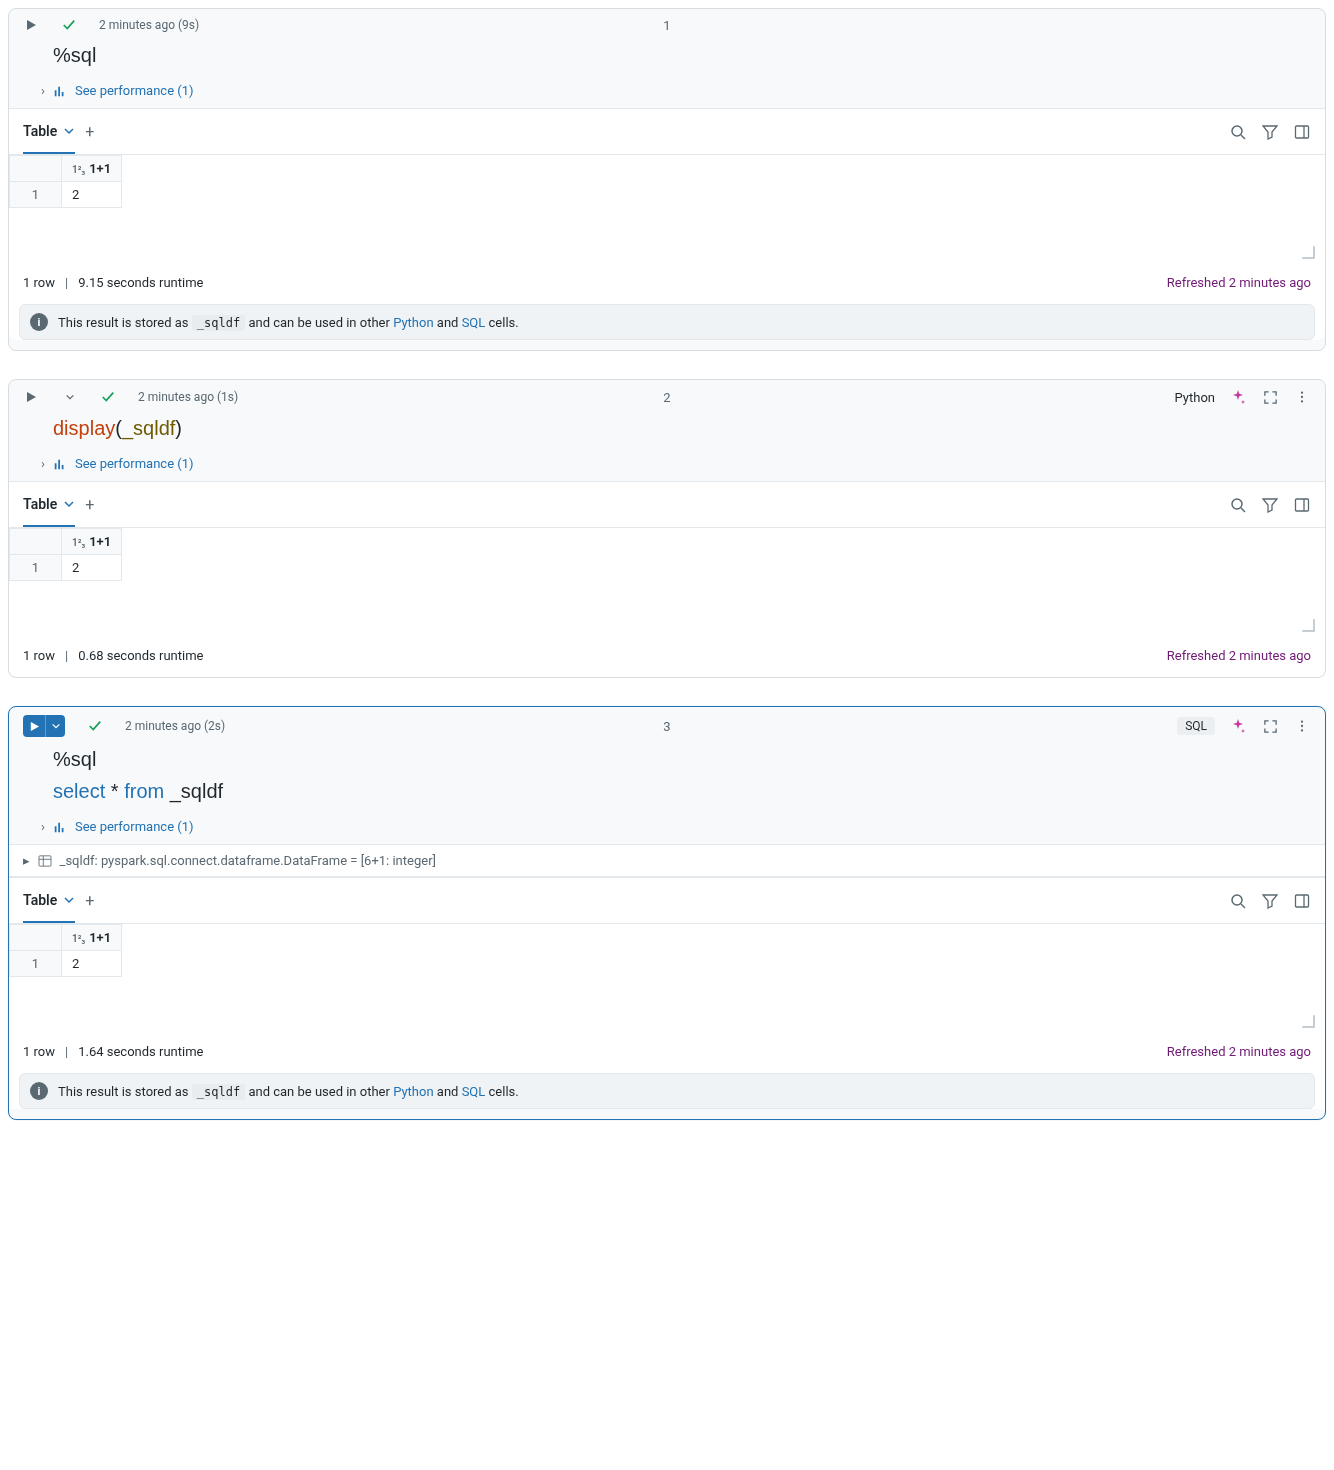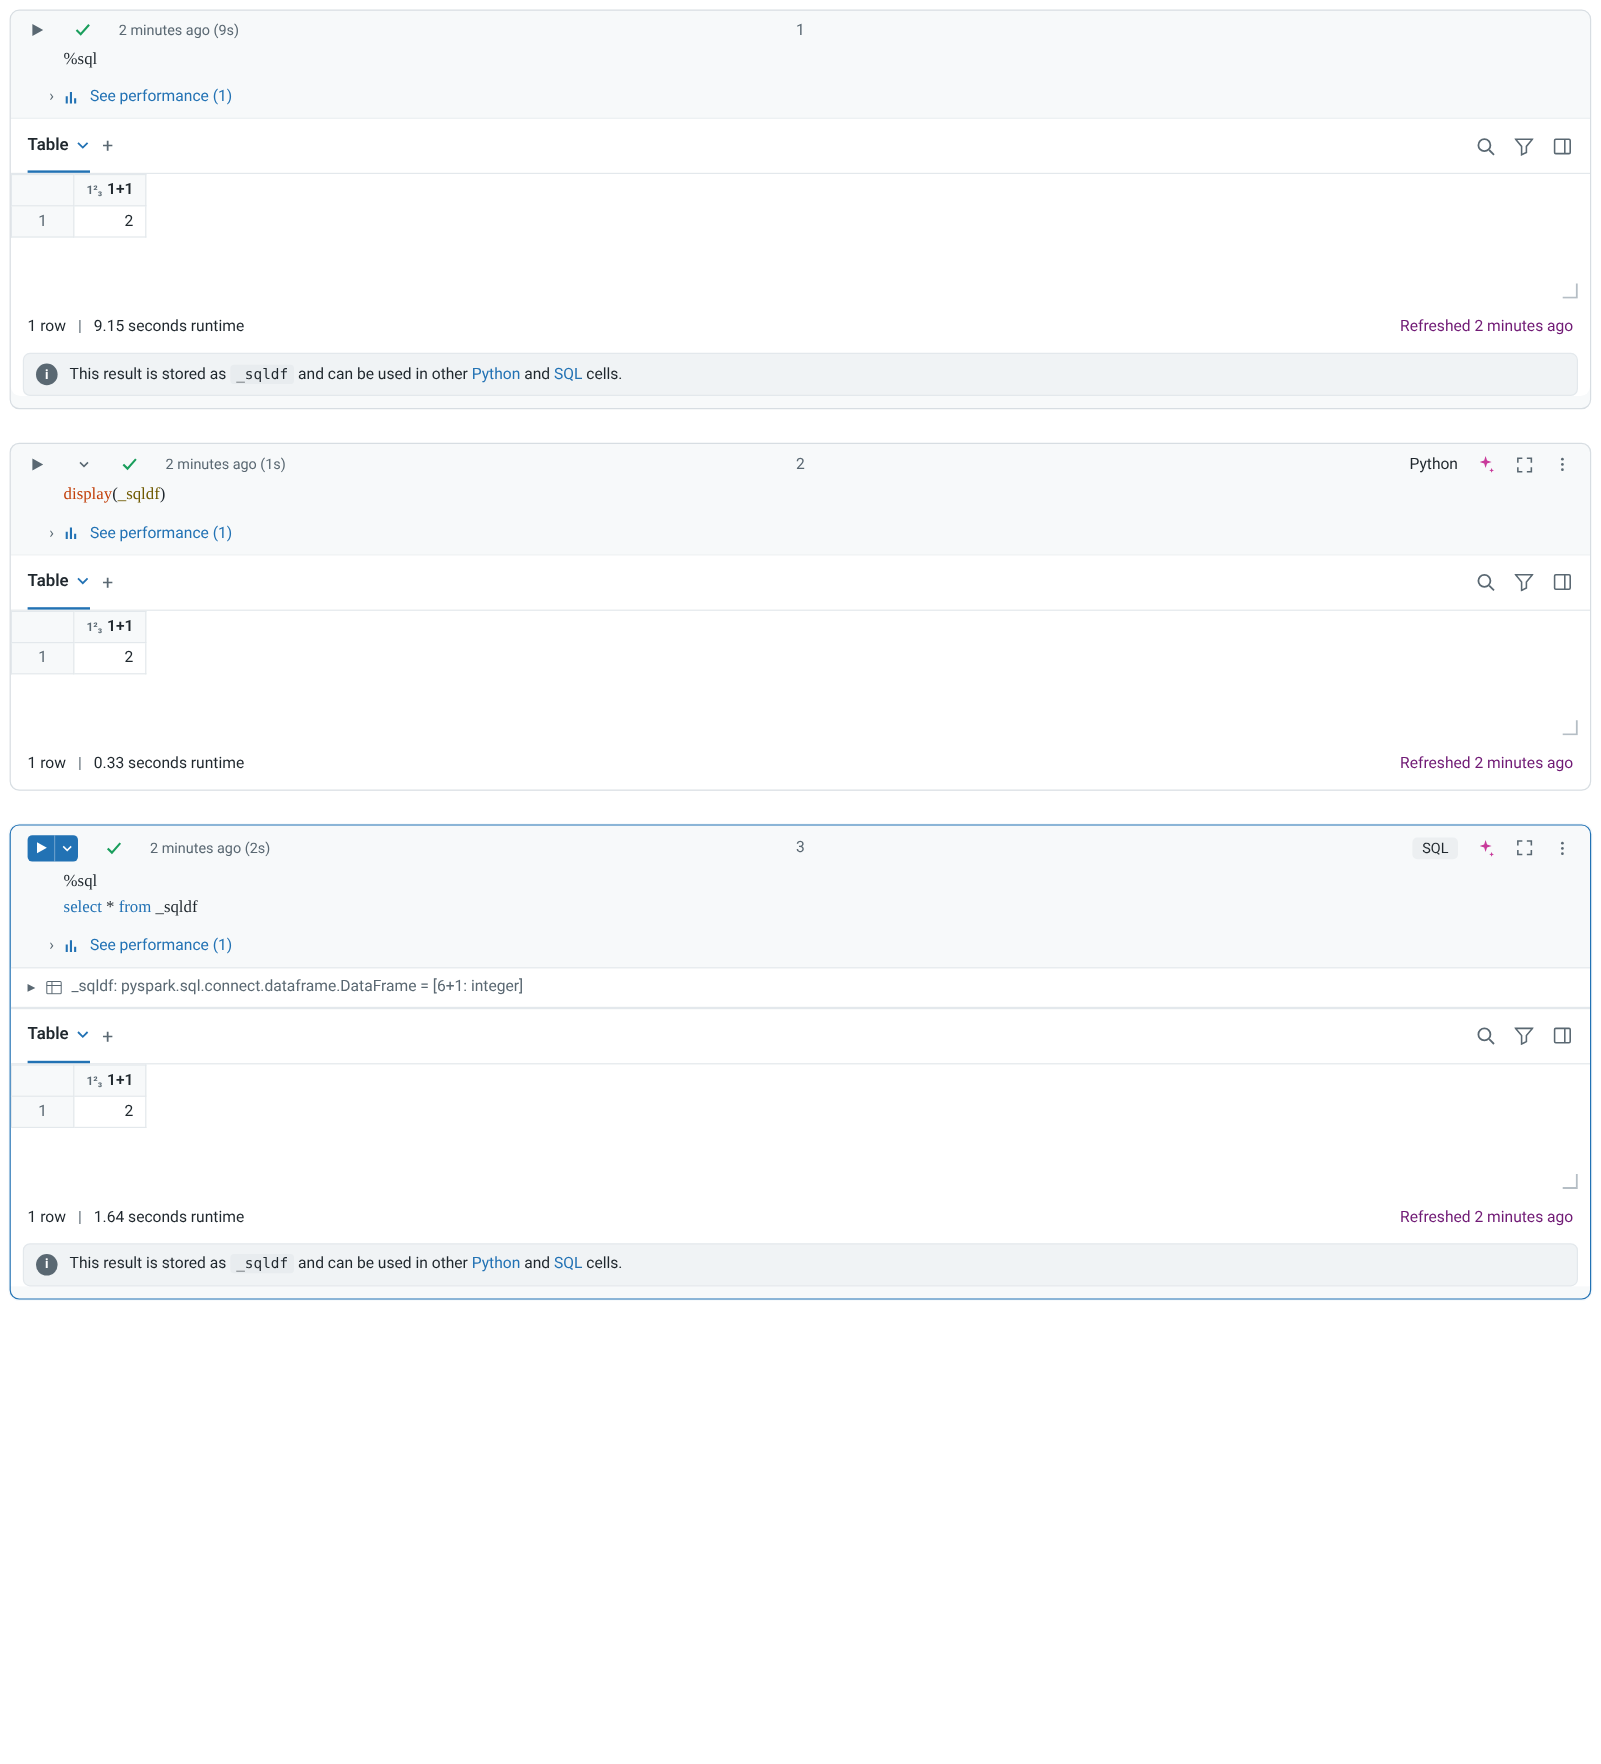--- a/index.html
+++ b/index.html
@@ -11,40 +11,40 @@
 .header-right{margin-left:auto;display:flex;align-items:center;gap:14px}
 .run-btn{display:inline-flex;width:16px;height:16px;align-items:center;justify-content:center;cursor:pointer;color:#5a6872}
 .run-combo{display:inline-flex;align-items:center;gap:0;background:#2272b4;border-radius:4px;height:22px;overflow:hidden}
 .run-combo .play{width:22px;display:flex;align-items:center;justify-content:center;color:#fff;cursor:pointer}
 .run-combo .dd{width:20px;display:flex;align-items:center;justify-content:center;color:#fff;cursor:pointer;border-left:1px solid rgba(255,255,255,.3);height:100%}
 .check{color:#1a9e5c}
 .ts{color:#5a6872;font-size:12px}
 .lang-badge{background:#eceff1;border-radius:4px;padding:2px 8px;font-size:12px;color:#1f272d}
 .icon-btn{width:18px;height:18px;display:inline-flex;align-items:center;justify-content:center;cursor:pointer;color:#5a6872}
 .sparkle{color:#c83a9a}
-.code-area{padding:2px 14px 8px 44px;font-family:Liberation Serif, serif;font-size:14px;line-height:1.6}
+.code-area{padding:2px 14px 8px 44px;font-family:Liberation Sans, sans-serif;font-size:20px;line-height:1.6}
 .tok-mag{color:#1f272d}
 .tok-kw{color:#2272b4}
 .tok-num{color:#2a8a4a}
 .tok-punct{color:#1f272d}
 .tok-fn{color:#c2410c}
 .tok-ident{color:#6f5a00}
 .perf-row{display:flex;align-items:center;gap:8px;padding:4px 14px 10px 32px;color:#2272b4;font-size:13px;cursor:pointer}
 .perf-row .chev{color:#5a6872}
 .schema-row{display:flex;align-items:center;gap:8px;padding:8px 14px;background:#fff;border-top:1px solid #e3e8ec;border-bottom:1px solid #e3e8ec;font-size:13px;color:#5a6872;cursor:pointer}
 .output-panel{background:#fff;border-top:1px solid #e3e8ec}
 .cell:not(.active) .output-panel{border-radius:0 0 8px 8px}
 .tab-bar{display:flex;align-items:center;border-bottom:1px solid #e3e8ec;padding:0 14px;gap:6px;height:46px}
 .tab{display:flex;align-items:center;gap:6px;height:100%;border-bottom:2.5px solid transparent;font-weight:600;font-size:14px;cursor:pointer;color:#1f272d}
 .tab.active{border-bottom-color:#2272b4}
 .tab .chev{color:#2272b4}
 .plus-tab{color:#5a6872;cursor:pointer;font-size:16px;padding:0 4px}
 .tab-right{margin-left:auto;display:flex;gap:14px}
 .dtable{border-collapse:collapse;font-size:13px;margin:0}
-.dtable th,.dtable td{border:1px solid #e3e8ec;padding:5px 10px;text-align:right;min-width:52px}
+.dtable th,.dtable td{border:1px solid #e3e8ec;padding:5px 10px;text-align:left;min-width:52px}
 .dtable th{background:#f7f9fa;font-weight:600}
 .dtable td.rownum{background:#f7f9fa;text-align:center;color:#5a6872;min-width:52px}
 .dtable th.rownum-h{background:#f7f9fa;min-width:52px}
 .type-glyph{font-size:10px;color:#5a6872;margin-right:4px;vertical-align:baseline}
 .table-area{position:relative;padding:0 0 0 0;min-height:110px}
 .resize-handle{position:absolute;right:10px;bottom:6px;width:14px;height:14px;color:#b5bec5}
 .footer-row{display:flex;align-items:center;padding:10px 14px 14px;font-size:13px;color:#1f272d}
 .footer-row .sep{margin:0 10px;color:#5a6872}
 .footer-right{margin-left:auto;color:#701a75}
 .info-bar{display:flex;align-items:center;gap:10px;background:#f0f3f5;border:1px solid #e3e8ec;border-radius:6px;margin:0 10px 10px;padding:8px 10px;font-size:13px}
@@ -247,21 +247,21 @@
         </table>
       <span class="resize-handle">
           <svg width="14" height="14" viewBox="0 0 14 14">
             <path d="M2 13h11V2" stroke="currentColor" stroke-width="1.5" fill="none" stroke-linecap="square"></path>
           </svg>
         </span>
     </div>
     <div class="footer-row">
       <span>1 row</span>
       <span class="sep">|</span>
-      <span>0.33 seconds runtime</span>
+      <span>0.68 seconds runtime</span>
       <span class="footer-right">Refreshed 2 minutes ago</span>
     </div>
   </div>
 </div>
 
 <div class="cell active">
   <div class="cell-header">
     <span class="run-combo">
       <span class="play">
           <svg width="11" height="11" viewBox="0 0 12 12">

